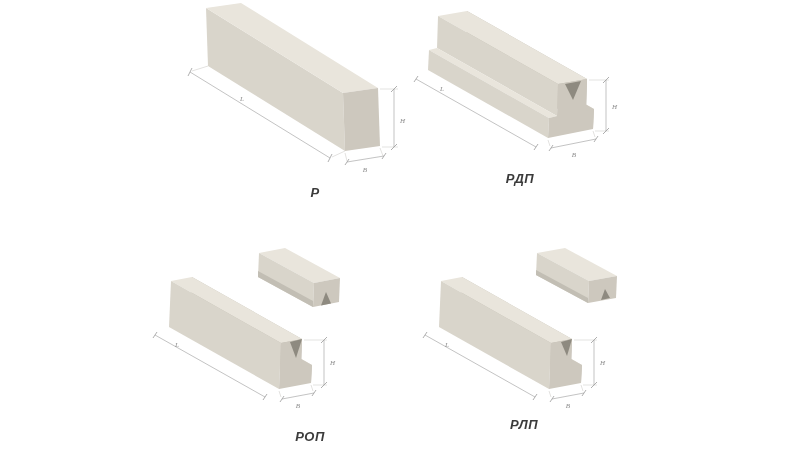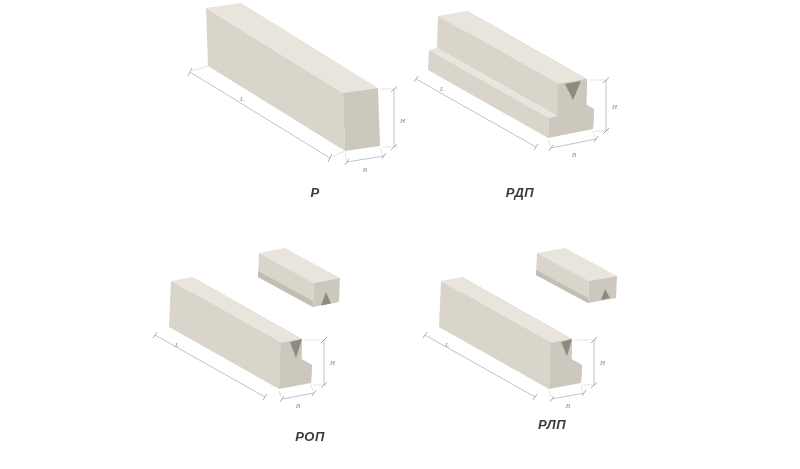--- a/index.html
+++ b/index.html
@@ -99,21 +99,21 @@
       <text class="dim-label" x="198" y="121" dominant-baseline="middle">H</text>
 
       <line class="ext" x1="134" y1="154" x2="136" y2="160"></line>
       <line class="ext" x1="179" y1="145" x2="181" y2="151"></line>
       <line class="dim" x1="137" y1="162" x2="182" y2="153"></line>
       <line class="tick" x1="135" y1="165" x2="139" y2="159"></line>
       <line class="tick" x1="180" y1="156" x2="184" y2="150"></line>
       <text class="dim-label" x="160" y="171" text-anchor="middle">B</text>
     </g>
   </svg>
-  <div class="caption" style="left:520px;top:185px">РДП</div>
+  <div class="caption" style="left:520px;top:171px">РДП</div>
 
   <svg class="fig-svg" style="left:135px;top:245px" width="230" height="170" viewBox="0 0 230 170">
     <g transform="translate(6,0)">
       <polygon class="f-top" points="118,8 144,3 199,33 173,38"></polygon>
       <polygon class="f-side" points="118,8 173,38 172,62 117,32"></polygon>
       <polygon class="f-shadow" points="117,26 172,56 172,62 117,32"></polygon>
       <polygon class="f-end" points="173,38 199,33 198,57 172,62"></polygon>
       <polygon class="f-notch" points="180,60.5 190,58.5 185,47"></polygon>
     </g>
     <g transform="translate(-4,14)">
@@ -177,15 +177,15 @@
       <text class="dim-label" x="199" y="104" dominant-baseline="middle">H</text>
 
       <line class="ext" x1="148" y1="132" x2="150" y2="138"></line>
       <line class="ext" x1="180" y1="126" x2="182" y2="132"></line>
       <line class="dim" x1="151" y1="140" x2="183" y2="134"></line>
       <line class="tick" x1="149" y1="143" x2="153" y2="137"></line>
       <line class="tick" x1="181" y1="137" x2="185" y2="131"></line>
       <text class="dim-label" x="167" y="149" text-anchor="middle">B</text>
     </g>
   </svg>
-  <div class="caption" style="left:552px;top:417px">РЛП</div>
+  <div class="caption" style="left:524px;top:417px">РЛП</div>
 
 </div>
 
 </body></html>

